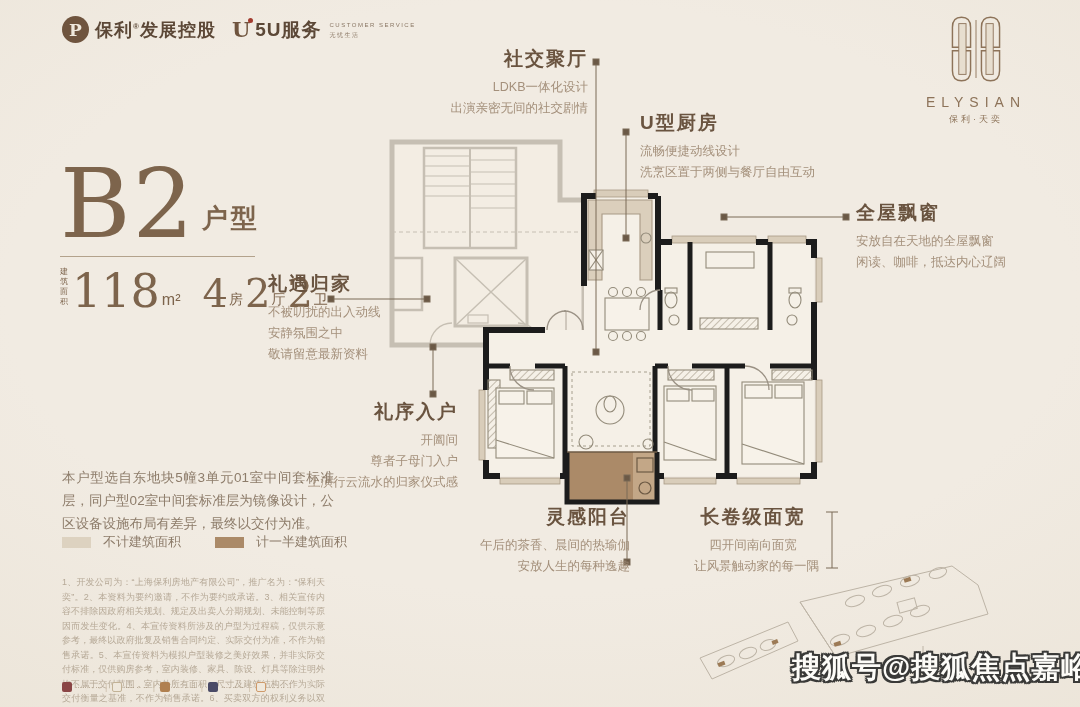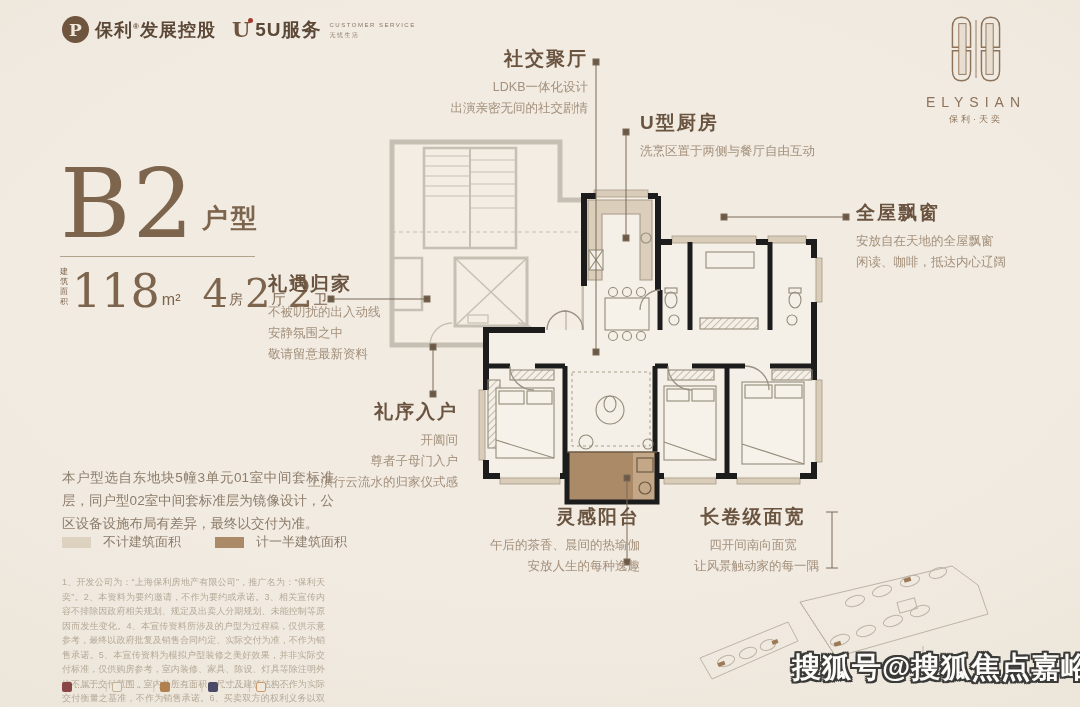--- a/index.html
+++ b/index.html
@@ -56,21 +56,21 @@
 
   
   .callout{color:#a4907b;font-size:12.5px;line-height:21px;}
   .callout .t{font-size:19px;font-weight:bold;color:#6a5440;letter-spacing:2px;margin-bottom:8px;}
   .ta-r{text-align:right;} .ta-l{text-align:left;} .ta-c{text-align:center;}
   .co-social{left:430px;top:48px;width:158px;}
   .co-kitchen{left:640px;top:112px;width:210px;}
   .co-bay{left:856px;top:202px;width:200px;}
   .co-home{left:268px;top:273px;width:175px;}
   .co-entry{left:295px;top:401px;width:163px;}
-  .co-balcony{left:478px;top:506px;width:162px;}
+  .co-balcony{left:468px;top:506px;width:162px;}
   .co-width{left:694px;top:506px;width:118px;}
 
   
   .watermark{left:792px;top:648px;font-size:29px;font-weight:bold;letter-spacing:1px;color:#fdfcf8;white-space:nowrap;
     text-shadow:2px 0 0 #3a3a38,-2px 0 0 #3a3a38,0 2px 0 #3a3a38,0 -2px 0 #3a3a38,
                 2px 2px 0 #3a3a38,-2px -2px 0 #3a3a38,2px -2px 0 #3a3a38,-2px 2px 0 #3a3a38;}
 
   .plan-layer{position:absolute;left:0;top:0;pointer-events:none;}
 </style>
 </head>
@@ -339,20 +339,21 @@
   </div>
 
   <div class="abs callout co-social ta-r">
     <div class="t">社交聚厅</div>
     <div>LDKB一体化设计</div>
     <div>出演亲密无间的社交剧情</div>
   </div>
 
   <div class="abs callout co-kitchen ta-l">
     <div class="t">U型厨房</div>
+    <div>流畅便捷动线设计</div>
     <div>洗烹区置于两侧与餐厅自由互动</div>
   </div>
 
   <div class="abs callout co-bay ta-l">
     <div class="t">全屋飘窗</div>
     <div>安放自在天地的全屋飘窗</div>
     <div>闲读、咖啡，抵达内心辽阔</div>
   </div>
 
   <div class="abs callout co-home ta-l">

